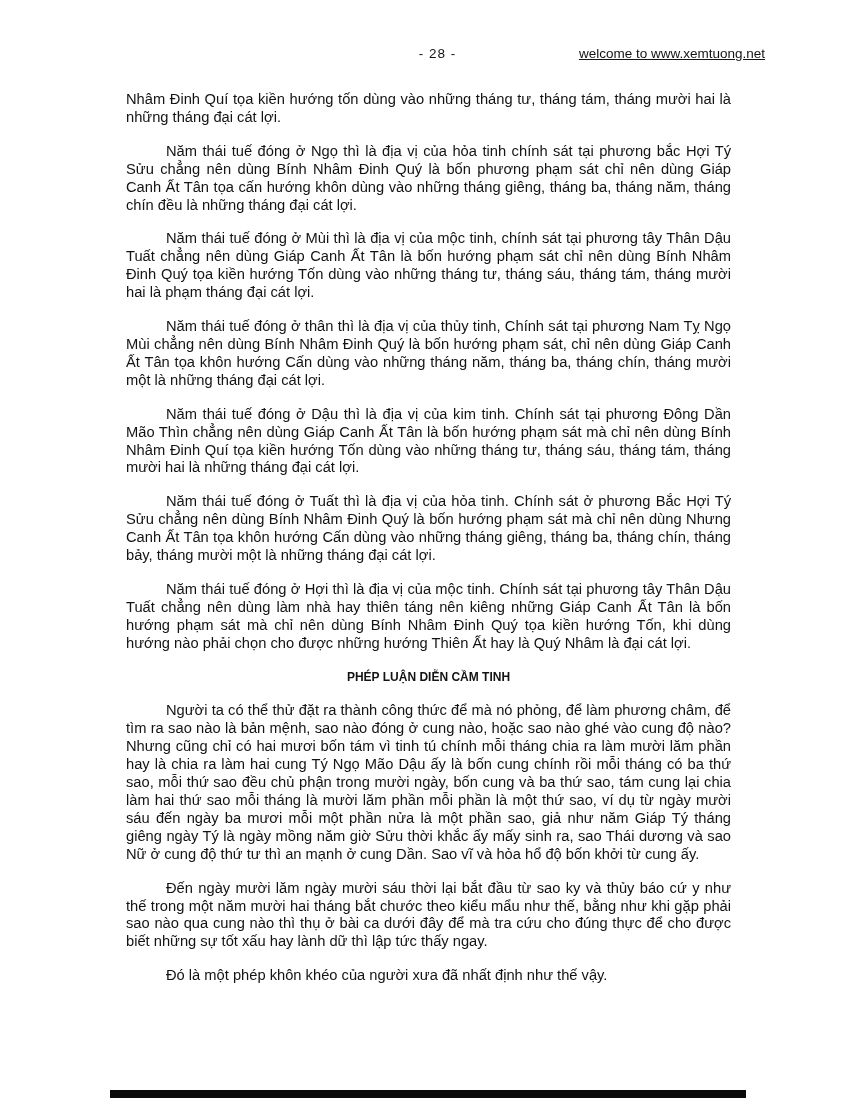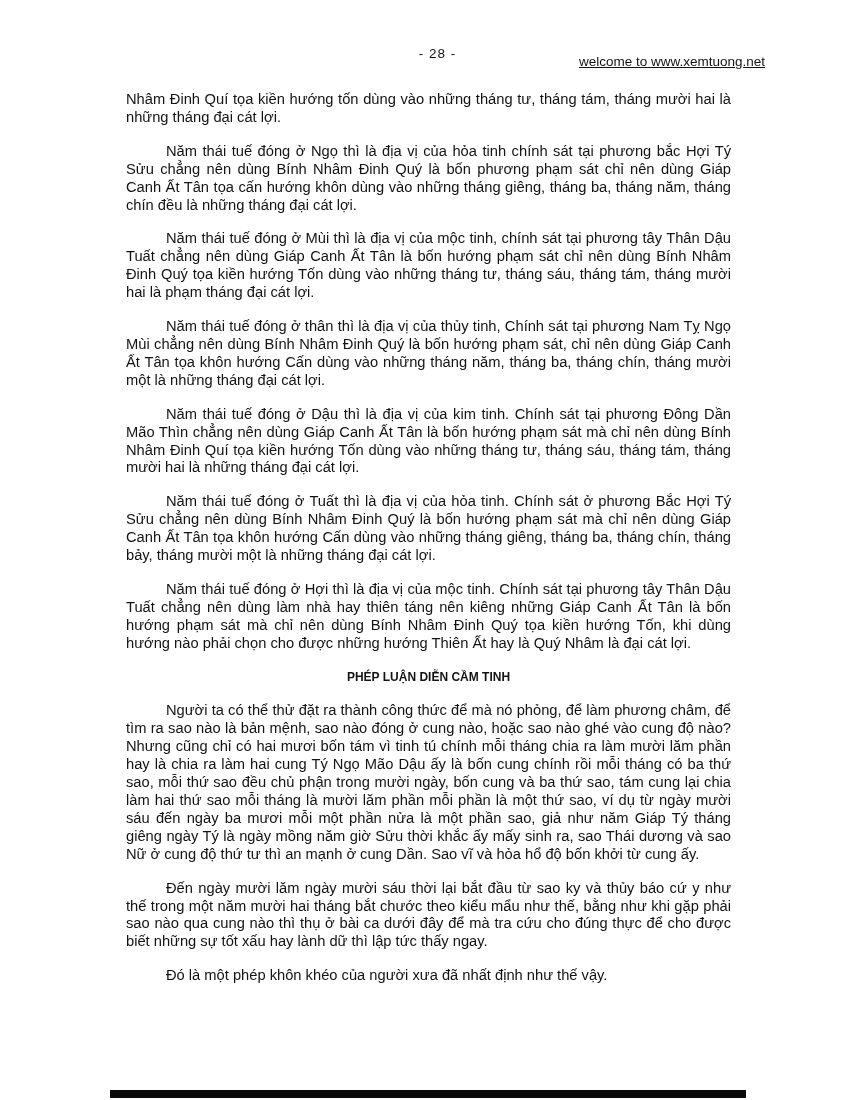--- a/index.html
+++ b/index.html
@@ -27,21 +27,21 @@
   .page-num {
     position: absolute;
     left: 0;
     right: 0;
     text-align: center;
     letter-spacing: 1px;
   }
   .site-link {
     position: absolute;
     right: 0;
-    top: 8px;
+    top: 0;
     color: #131313;
     text-decoration: underline;
     cursor: pointer;
     text-align: center;
   }
   .body-text {
     position: absolute;
     top: 75px;
     left: 110px;
     width: 637px;
@@ -81,21 +81,21 @@
     <a class="site-link">welcome to www.xemtuong.net</a>
   </div>
 
   <div class="body-text">
     <div>
         <p class="para">Nhâm Đinh Quí tọa kiền hướng tốn dùng vào những tháng tư, tháng tám, tháng mười hai là những tháng đại cát lợi.</p>
         <p class="para indent">Năm thái tuế đóng ở Ngọ thì là địa vị của hỏa tinh chính sát tại phương bắc Hợi Tý Sửu chẳng nên dùng Bính Nhâm Đinh Quý là bốn phương phạm sát chỉ nên dùng Giáp Canh Ất Tân tọa cấn hướng khôn dùng vào những tháng giêng, tháng ba, tháng năm, tháng chín đều là những tháng đại cát lợi.</p>
         <p class="para indent">Năm thái tuế đóng ở Mùi thì là địa vị của mộc tinh, chính sát tại phương tây Thân Dậu Tuất chẳng nên dùng Giáp Canh Ất Tân là bốn hướng phạm sát chỉ nên dùng Bính Nhâm Đinh Quý tọa kiền hướng Tốn dùng vào những tháng tư, tháng sáu, tháng tám, tháng mười hai là phạm tháng đại cát lợi.</p>
         <p class="para indent">Năm thái tuế đóng ở thân thì là địa vị của thủy tinh, Chính sát tại phương Nam Tỵ Ngọ Mùi chẳng nên dùng Bính Nhâm Đinh Quý là bốn hướng phạm sát, chỉ nên dùng Giáp Canh Ất Tân tọa khôn hướng Cấn dùng vào những tháng năm, tháng ba, tháng chín, tháng mười một là những tháng đại cát lợi.</p>
         <p class="para indent">Năm thái tuế đóng ở Dậu thì là địa vị của kim tinh. Chính sát tại phương Đông Dần Mão Thìn chẳng nên dùng Giáp Canh Ất Tân là bốn hướng phạm sát mà chỉ nên dùng Bính Nhâm Đinh Quí tọa kiền hướng Tốn dùng vào những tháng tư, tháng sáu, tháng tám, tháng mười hai là những tháng đại cát lợi.</p>
-        <p class="para indent">Năm thái tuế đóng ở Tuất thì là địa vị của hỏa tinh. Chính sát ở phương Bắc Hợi Tý Sửu chẳng nên dùng Bính Nhâm Đinh Quý là bốn hướng phạm sát mà chỉ nên dùng Giáp Canh Ất Tân tọa khôn hướng Cấn dùng vào những tháng giêng, tháng ba, tháng chín, tháng bảy, tháng mười một là những tháng đại cát lợi.</p>
+        <p class="para indent">Năm thái tuế đóng ở Tuất thì là địa vị của hỏa tinh. Chính sát ở phương Bắc Hợi Tý Sửu chẳng nên dùng Bính Nhâm Đinh Quý là bốn hướng phạm sát mà chỉ nên dùng Nhưng Canh Ất Tân tọa khôn hướng Cấn dùng vào những tháng giêng, tháng ba, tháng chín, tháng bảy, tháng mười một là những tháng đại cát lợi.</p>
         <p class="para indent">Năm thái tuế đóng ở Hợi thì là địa vị của mộc tinh. Chính sát tại phương tây Thân Dậu Tuất chẳng nên dùng làm nhà hay thiên táng nên kiêng những Giáp Canh Ất Tân là bốn hướng phạm sát mà chỉ nên dùng Bính Nhâm Đinh Quý tọa kiền hướng Tốn, khi dùng hướng nào phải chọn cho được những hướng Thiên Ất hay là Quý Nhâm là đại cát lợi.</p>
       </div>
 
     <p class="para section-heading">PHÉP LUẬN DIỄN CẦM TINH</p>
 
     <div>
         <p class="para indent">Người ta có thể thử đặt ra thành công thức để mà nó phỏng, để làm phương châm, để tìm ra sao nào là bản mệnh, sao nào đóng ở cung nào, hoặc sao nào ghé vào cung độ nào? Nhưng cũng chỉ có hai mươi bốn tám vì tinh tú chính mỗi tháng chia ra làm mười lăm phần hay là chia ra làm hai cung Tý Ngọ Mão Dậu ấy là bốn cung chính rồi mỗi tháng có ba thứ sao, mỗi thứ sao đều chủ phận trong mười ngày, bốn cung và ba thứ sao, tám cung lại chia làm hai thứ sao mỗi tháng là mười lăm phần mỗi phần là một thứ sao, ví dụ từ ngày mười sáu đến ngày ba mươi mỗi một phần nửa là một phần sao, giả như năm Giáp Tý tháng giêng ngày Tý là ngày mồng năm giờ Sửu thời khắc ấy mấy sinh ra, sao Thái dương và sao Nữ ở cung độ thứ tư thì an mạnh ở cung Dần. Sao vĩ và hỏa hổ độ bốn khởi từ cung ấy.</p>
         <p class="para indent">Đến ngày mười lăm ngày mười sáu thời lại bắt đầu từ sao ky và thủy báo cứ y như thế trong một năm mười hai tháng bắt chước theo kiểu mẩu như thế, bằng như khi gặp phải sao nào qua cung nào thì thụ ở bài ca dưới đây để mà tra cứu cho đúng thực để cho được biết những sự tốt xấu hay lành dữ thì lập tức thấy ngay.</p>
         <p class="para indent">Đó là một phép khôn khéo của người xưa đã nhất định như thế vậy.</p>
       </div>

